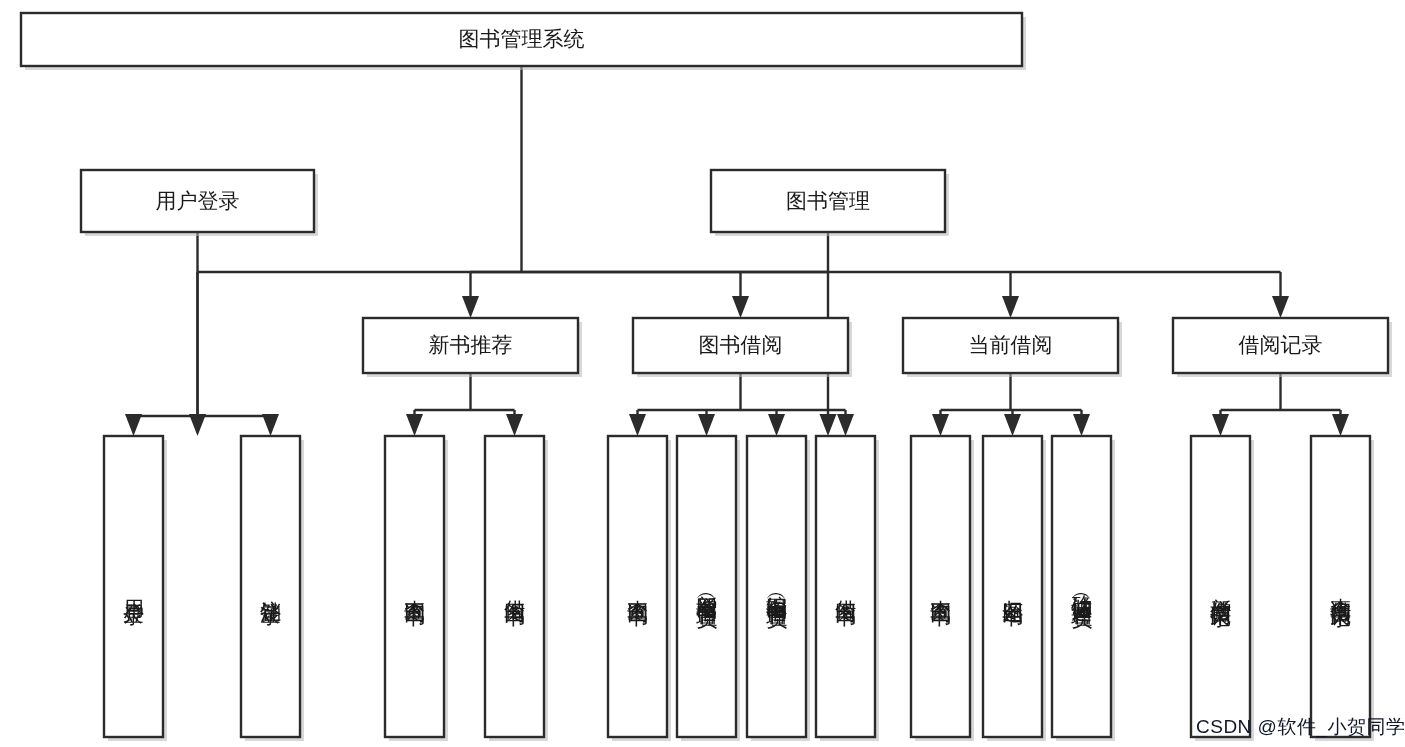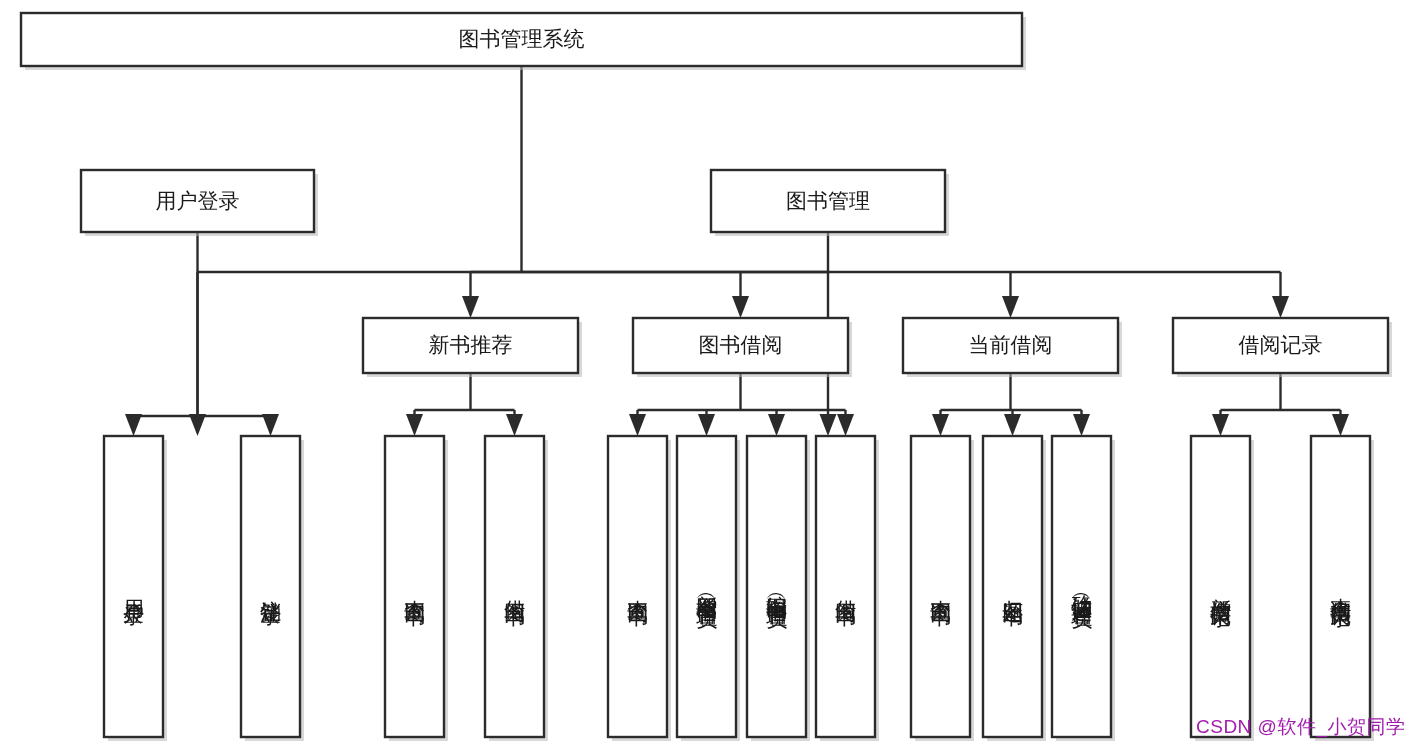--- a/index.html
+++ b/index.html
@@ -68,21 +68,21 @@
     display: flex;
     align-items: center;
     justify-content: center;
     white-space: nowrap;
     pointer-events: none;
   }
   .watermark {
     position: absolute;
     font-family: "Liberation Sans", "DejaVu Sans", sans-serif;
     font-size: 19px;
-    color: #a21caf;
+    color: #0f172a;
     white-space: nowrap;
     letter-spacing: 0.5px;
   }
 </style>
 </head>
 <body>
 
 <div id="diagram-root">
   <svg class="diagram-canvas" viewBox="0 0 1405 747">
     <g id="connector-layer">

